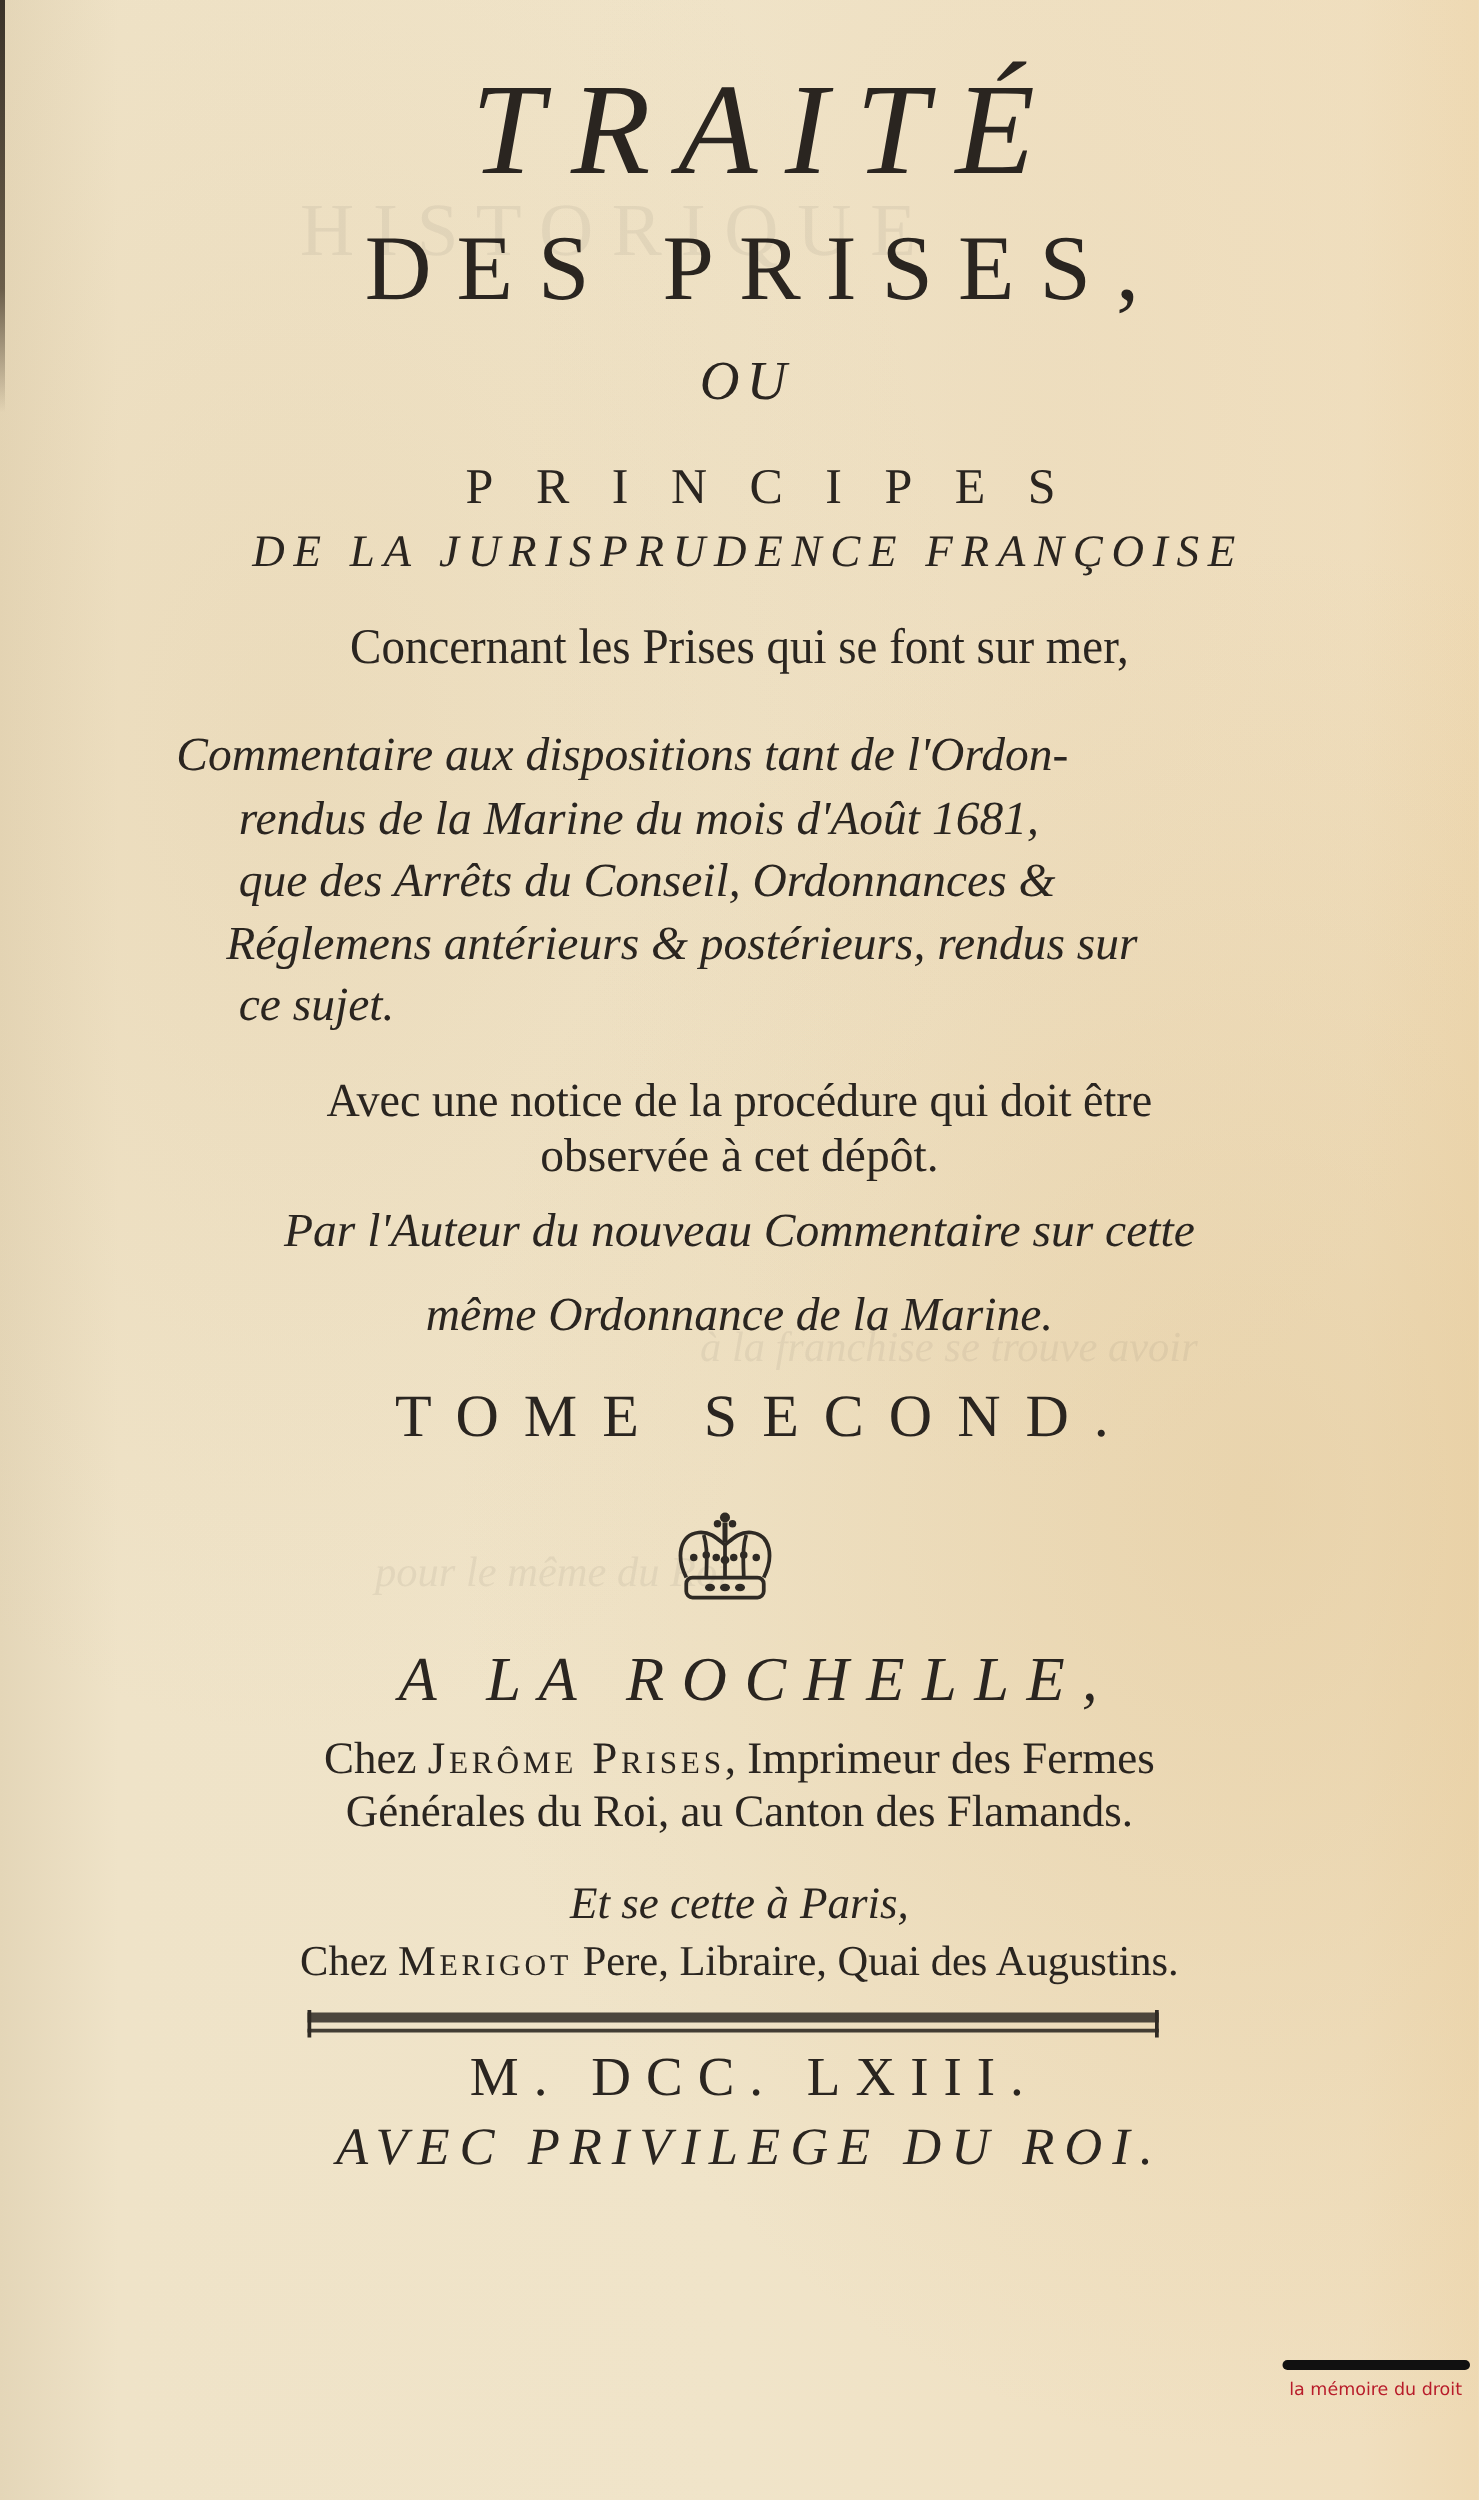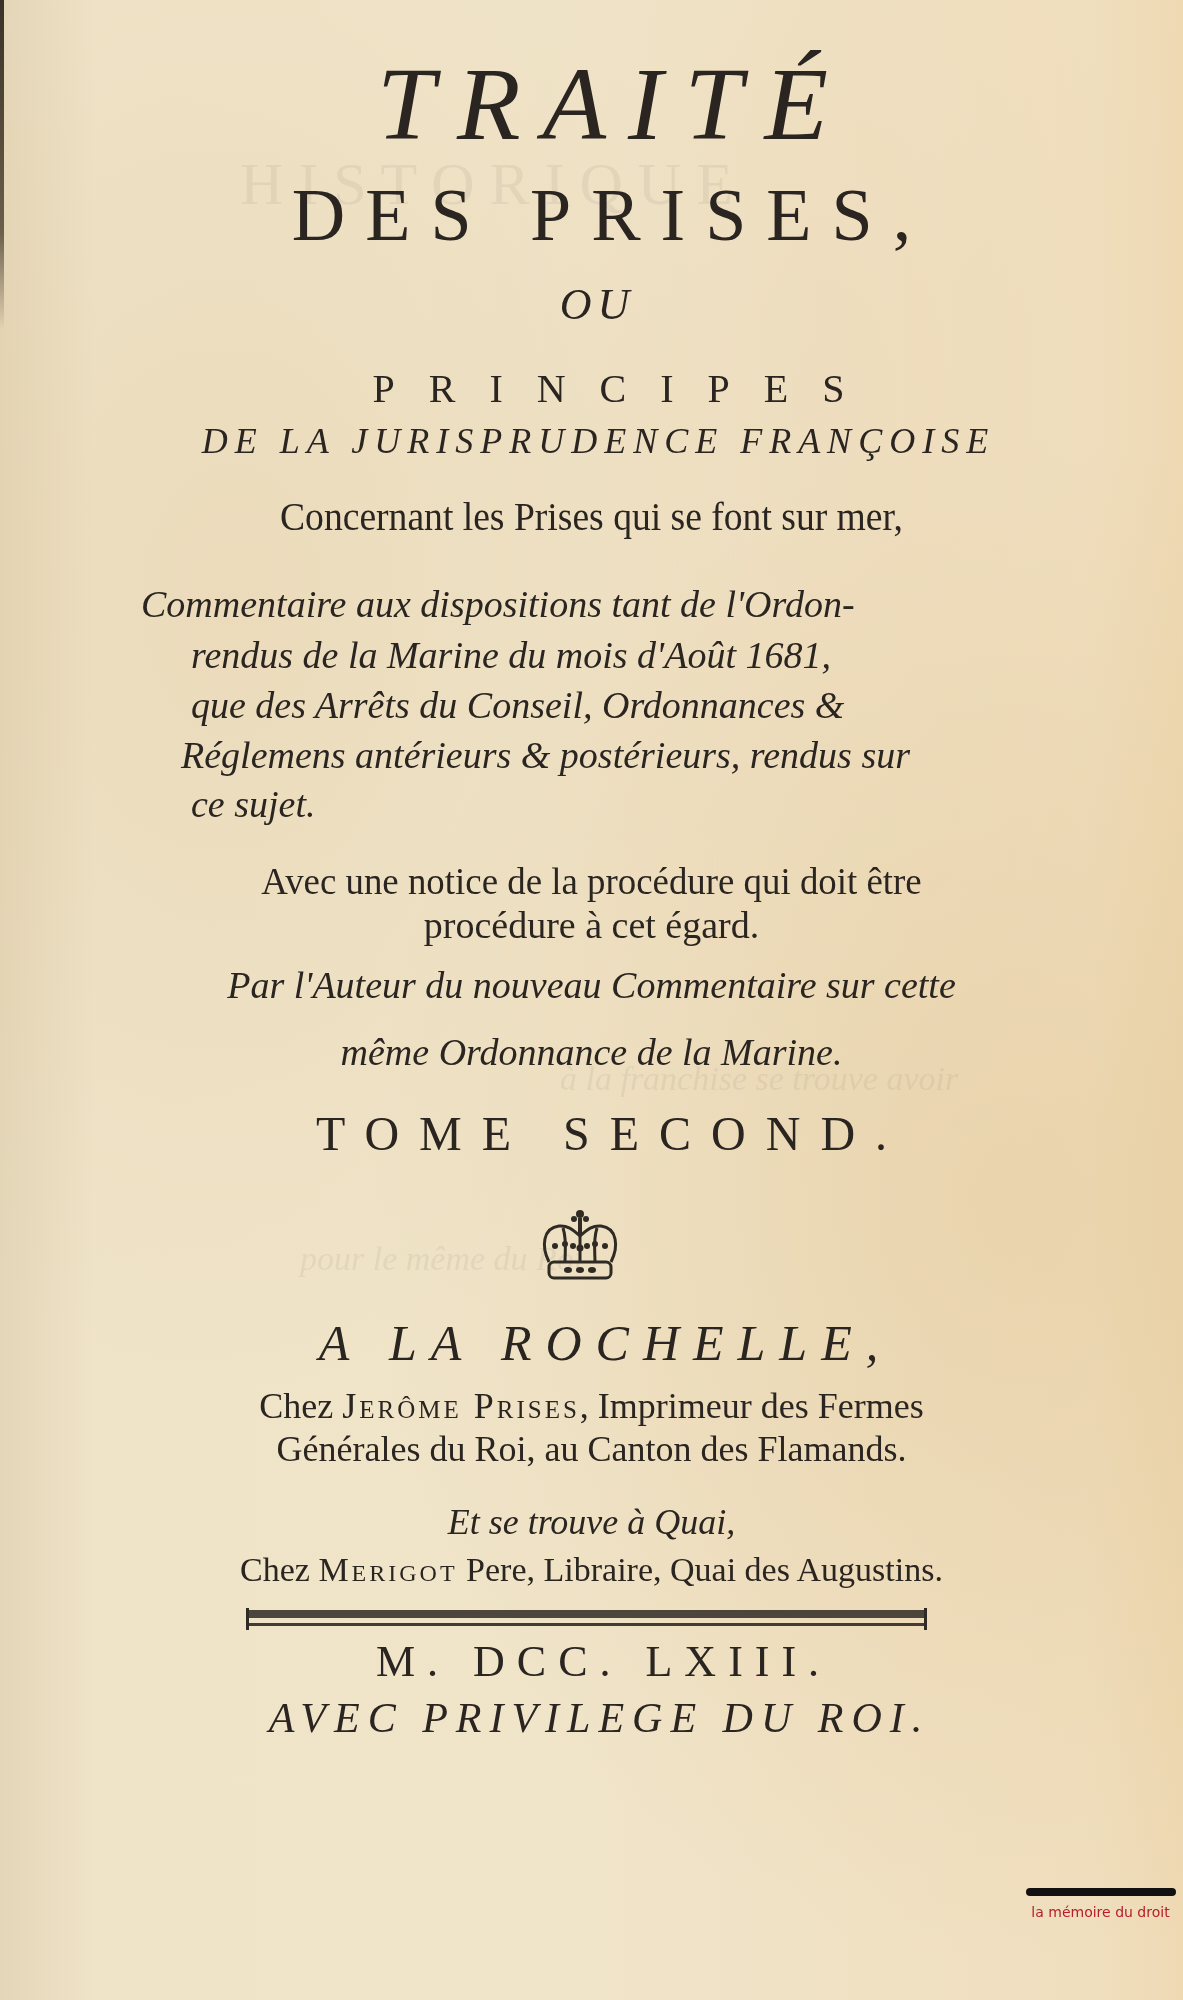--- a/index.html
+++ b/index.html
@@ -92,21 +92,21 @@
 <div class="line center" id="juris">DE LA JURISPRUDENCE FRANÇOISE</div>
 <div class="line center" id="concernant">Concernant les Prises qui se font sur mer,</div>
 
 <div class="rel" id="rel1">Commentaire aux dispositions tant de l'Ordon-</div>
 <div class="rel" id="rel2">rendus de la Marine du mois d'Août 1681,</div>
 <div class="rel" id="rel3">que des Arrêts du Conseil, Ordonnances &amp;</div>
 <div class="rel" id="rel4">Réglemens antérieurs &amp; postérieurs, rendus sur</div>
 <div class="rel" id="rel5">ce sujet.</div>
 
 <div class="line center" id="avec1">Avec une notice de la procédure qui doit être</div>
-<div class="line center" id="avec2">procédure à cet égard.</div>
+<div class="line center" id="avec2">observée à cet dépôt.</div>
 
 <div class="line center" id="par1">Par l'Auteur du nouveau Commentaire sur cette</div>
 <div class="line center" id="par2">même Ordonnance de la Marine.</div>
 
 <div class="line center" id="tome">TOME SECOND.</div>
 
 <svg id="crown" viewBox="0 0 90 78">
   <g fill="none" stroke="#2f2a24" stroke-width="3">
     <path d="M14 56 C6 40, 8 22, 24 20 C34 19, 40 26, 45 30 C50 26, 56 19, 66 20 C82 22, 84 40, 76 56"></path>
     <path d="M45 30 L45 56"></path>
@@ -128,21 +128,21 @@
     <circle cx="45" cy="42" r="3.5"></circle>
     <ellipse cx="33" cy="64" rx="4" ry="3"></ellipse>
       <ellipse cx="45" cy="64" rx="4" ry="3"></ellipse>
       <ellipse cx="57" cy="64" rx="4" ry="3"></ellipse>
   </g>
 </svg>
 
 <div class="line center" id="rochelle">A LA ROCHELLE,</div>
 <div class="line center" id="chez1"><span>Chez </span><span class="sc">Jerôme Prises</span><span>, Imprimeur des Fermes</span></div>
 <div class="line center" id="chez2">Générales du Roi, au Canton des Flamands.</div>
-<div class="line center" id="paris">Et se trouve à Quai,</div>
+<div class="line center" id="paris">Et se cette à Paris,</div>
 <div class="line center" id="chez3"><span>Chez </span><span class="sc">Merigot</span><span> Pere, Libraire, Quai des Augustins.</span></div>
 
 <div id="rule">
   <div class="thick"></div>
   <div class="thin"></div>
   <div class="capL"></div>
   <div class="capR"></div>
 </div>
 
 <div class="line center" id="date">M. DCC. LXIII.</div>

